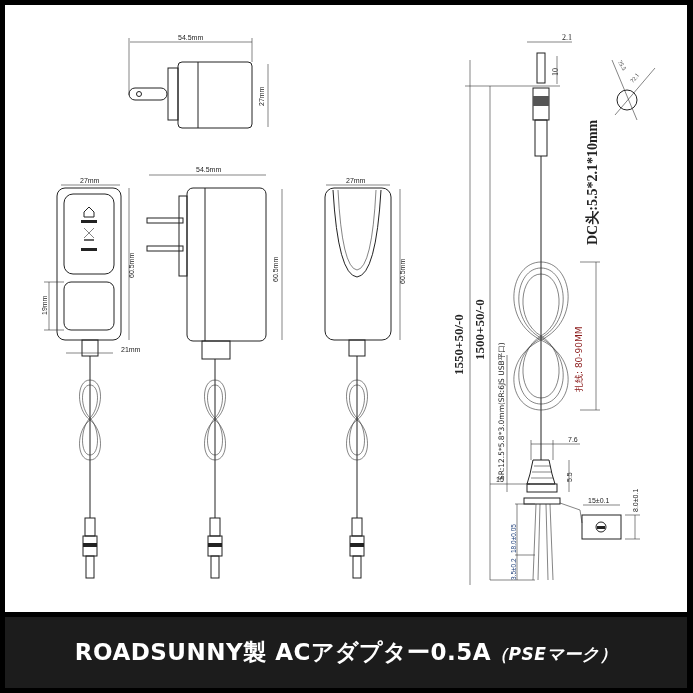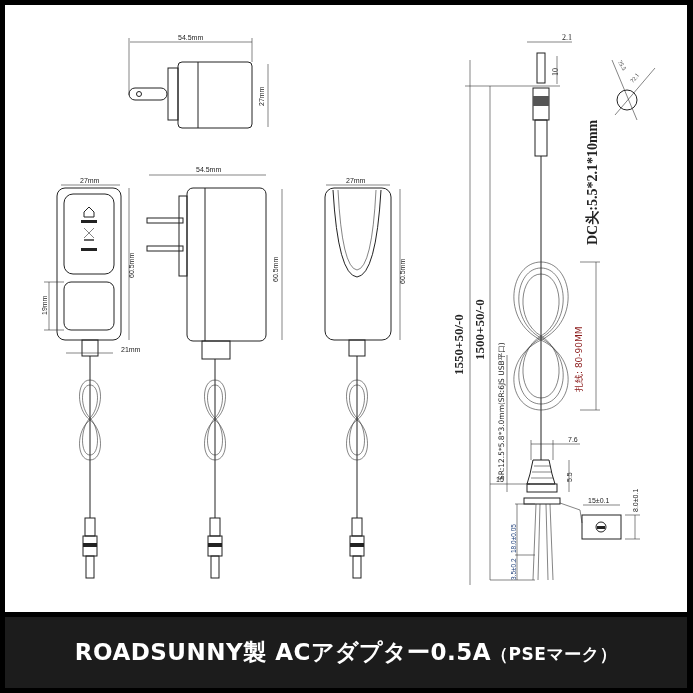--- a/index.html
+++ b/index.html
@@ -14,21 +14,21 @@
   }
   #canvas svg { position: absolute; left: 0; top: 0; }
   #banner {
     position: absolute; left: 5px; top: 617px; width: 682px; height: 71px;
     background: #1c1c1c; display: flex; align-items: center; justify-content: center;
   }
   #banner-title {
     color: #fff; font-family: "DejaVu Sans", sans-serif; font-weight: bold;
     font-size: 23px; letter-spacing: 0.5px; white-space: nowrap;
   }
-  #banner-title .small { font-size: 17px; }
+  #banner-title .small { font-size: 17px; font-style: italic; }
   .dim { font-family: "Liberation Sans", sans-serif; font-size: 7px; fill: #222; }
   .dimserif { font-family: "Liberation Serif", serif; fill: #222; }
   .ln { stroke: #222; fill: none; stroke-width: 1; }
   .thin { stroke: #333; fill: none; stroke-width: 0.6; }
 </style>
 </head>
 <body>
 
 <div id="frame">
   <div id="canvas">

